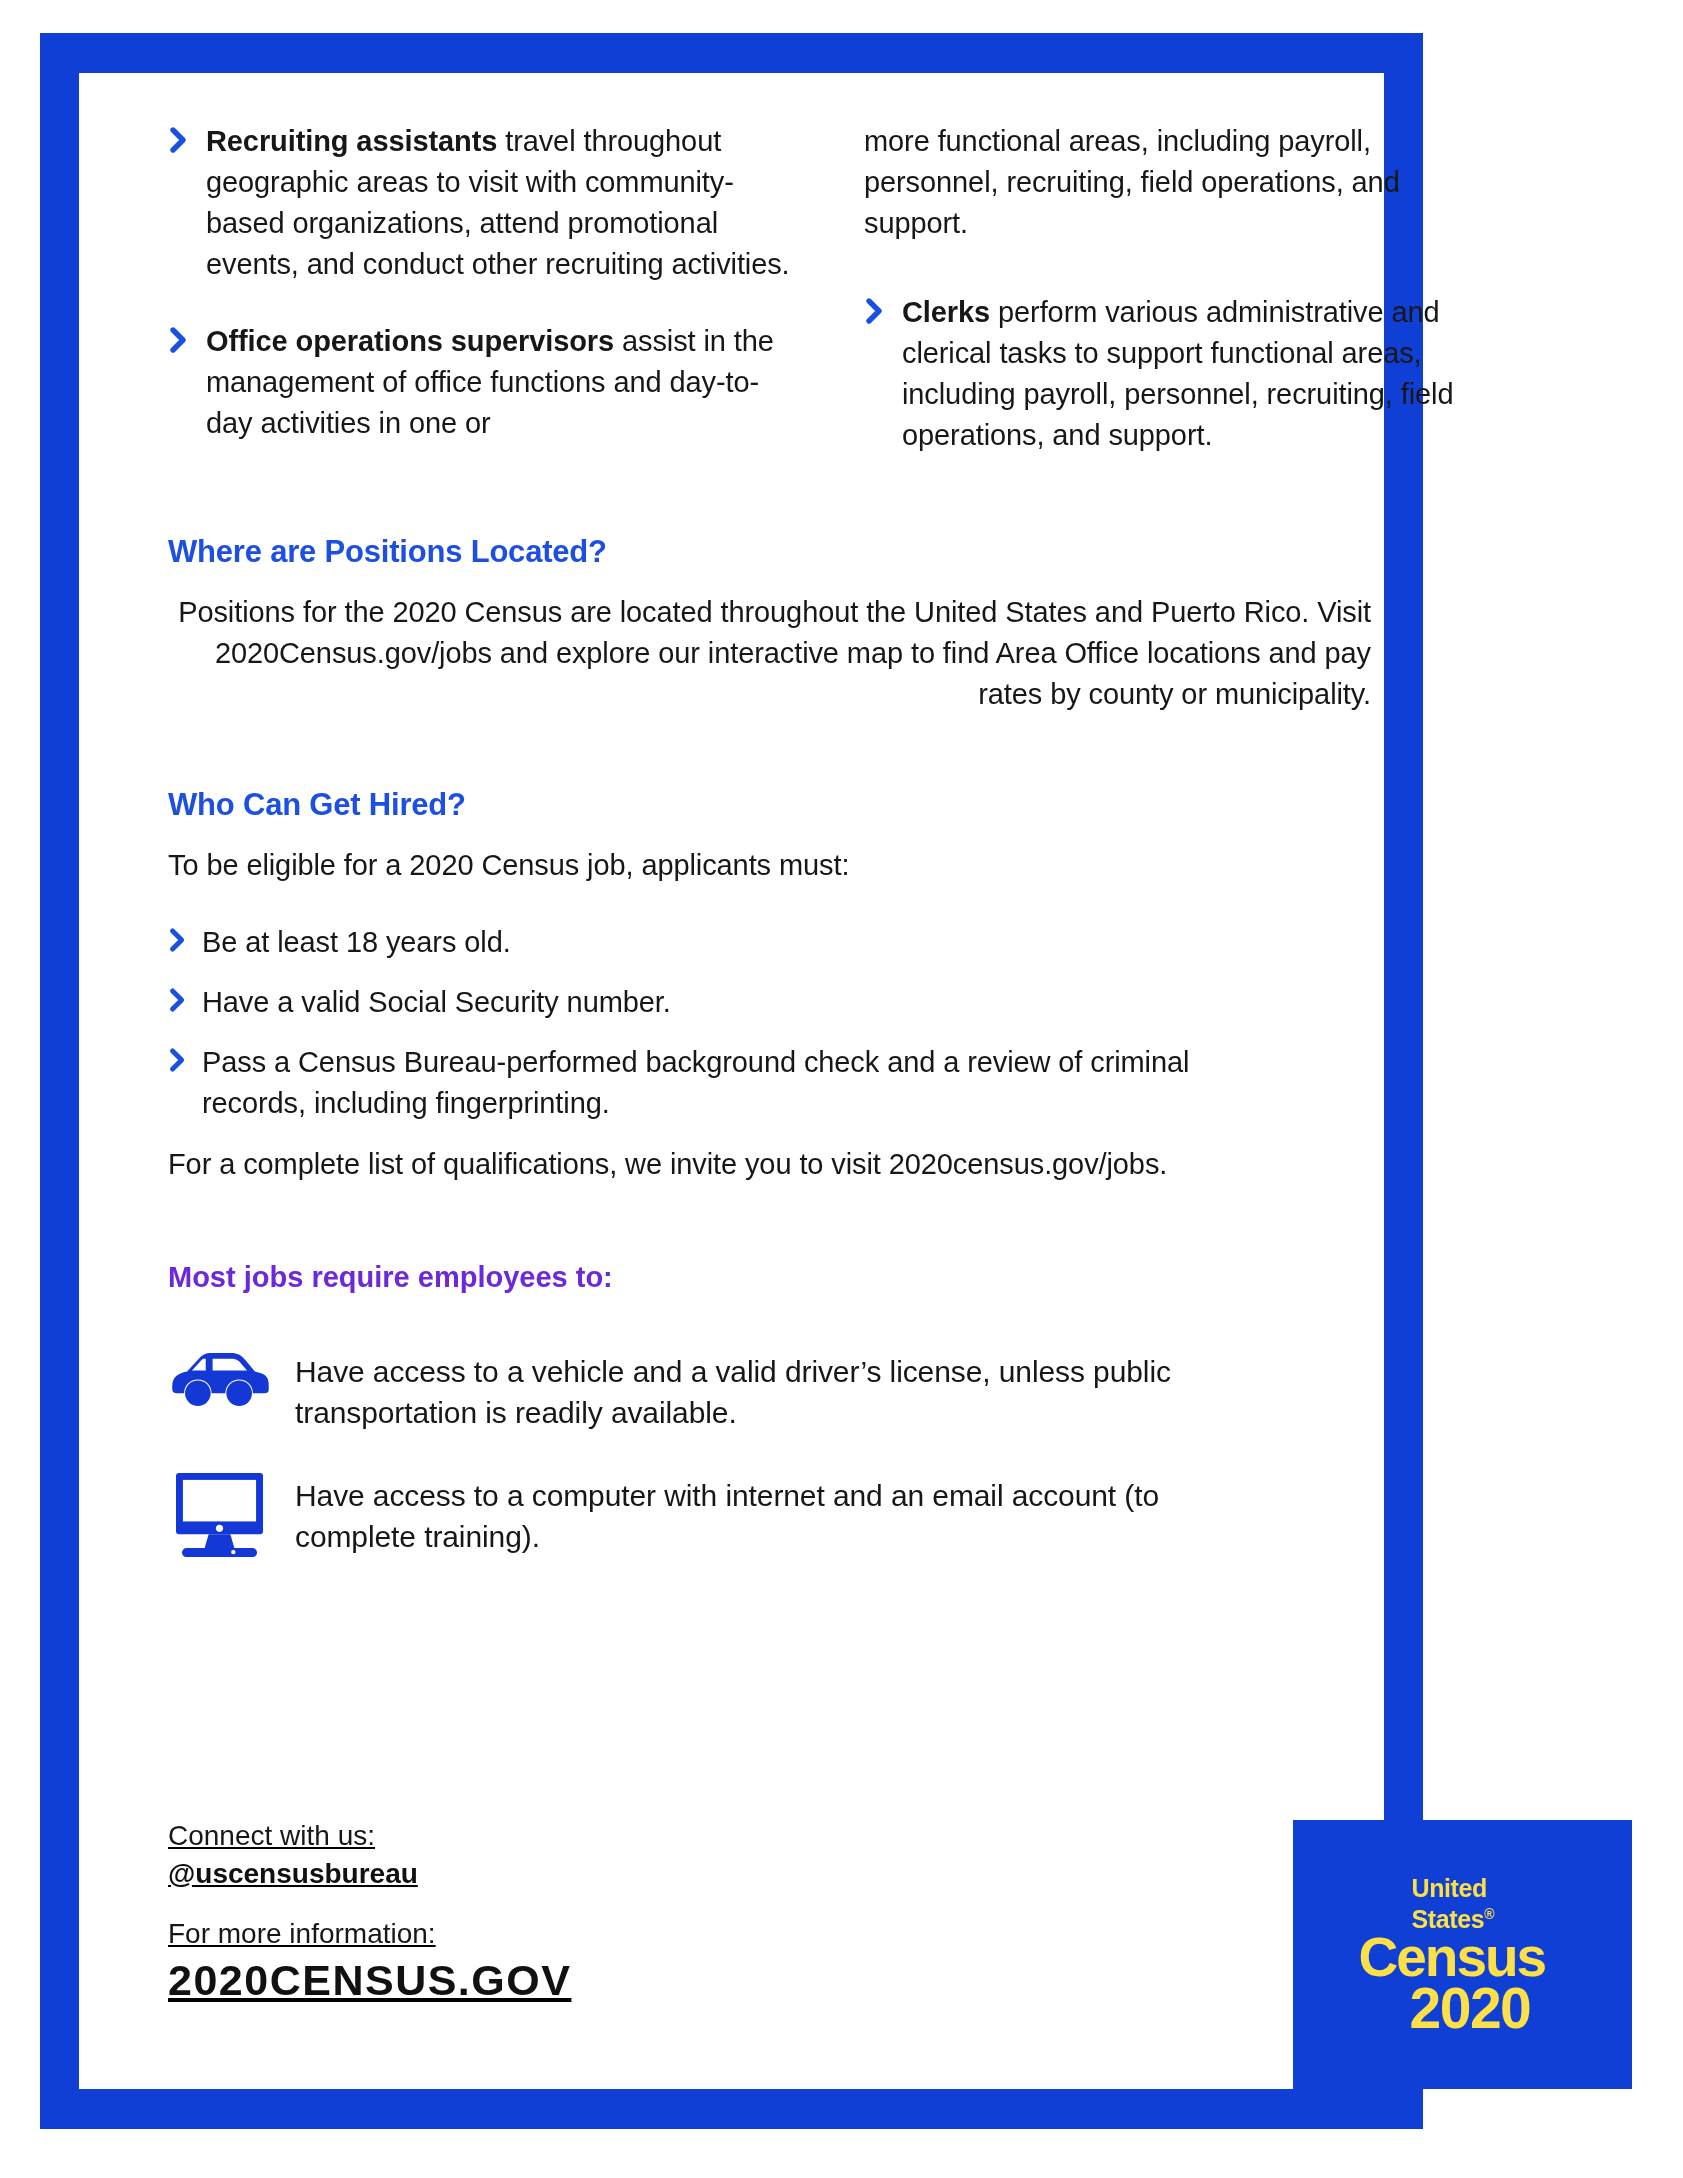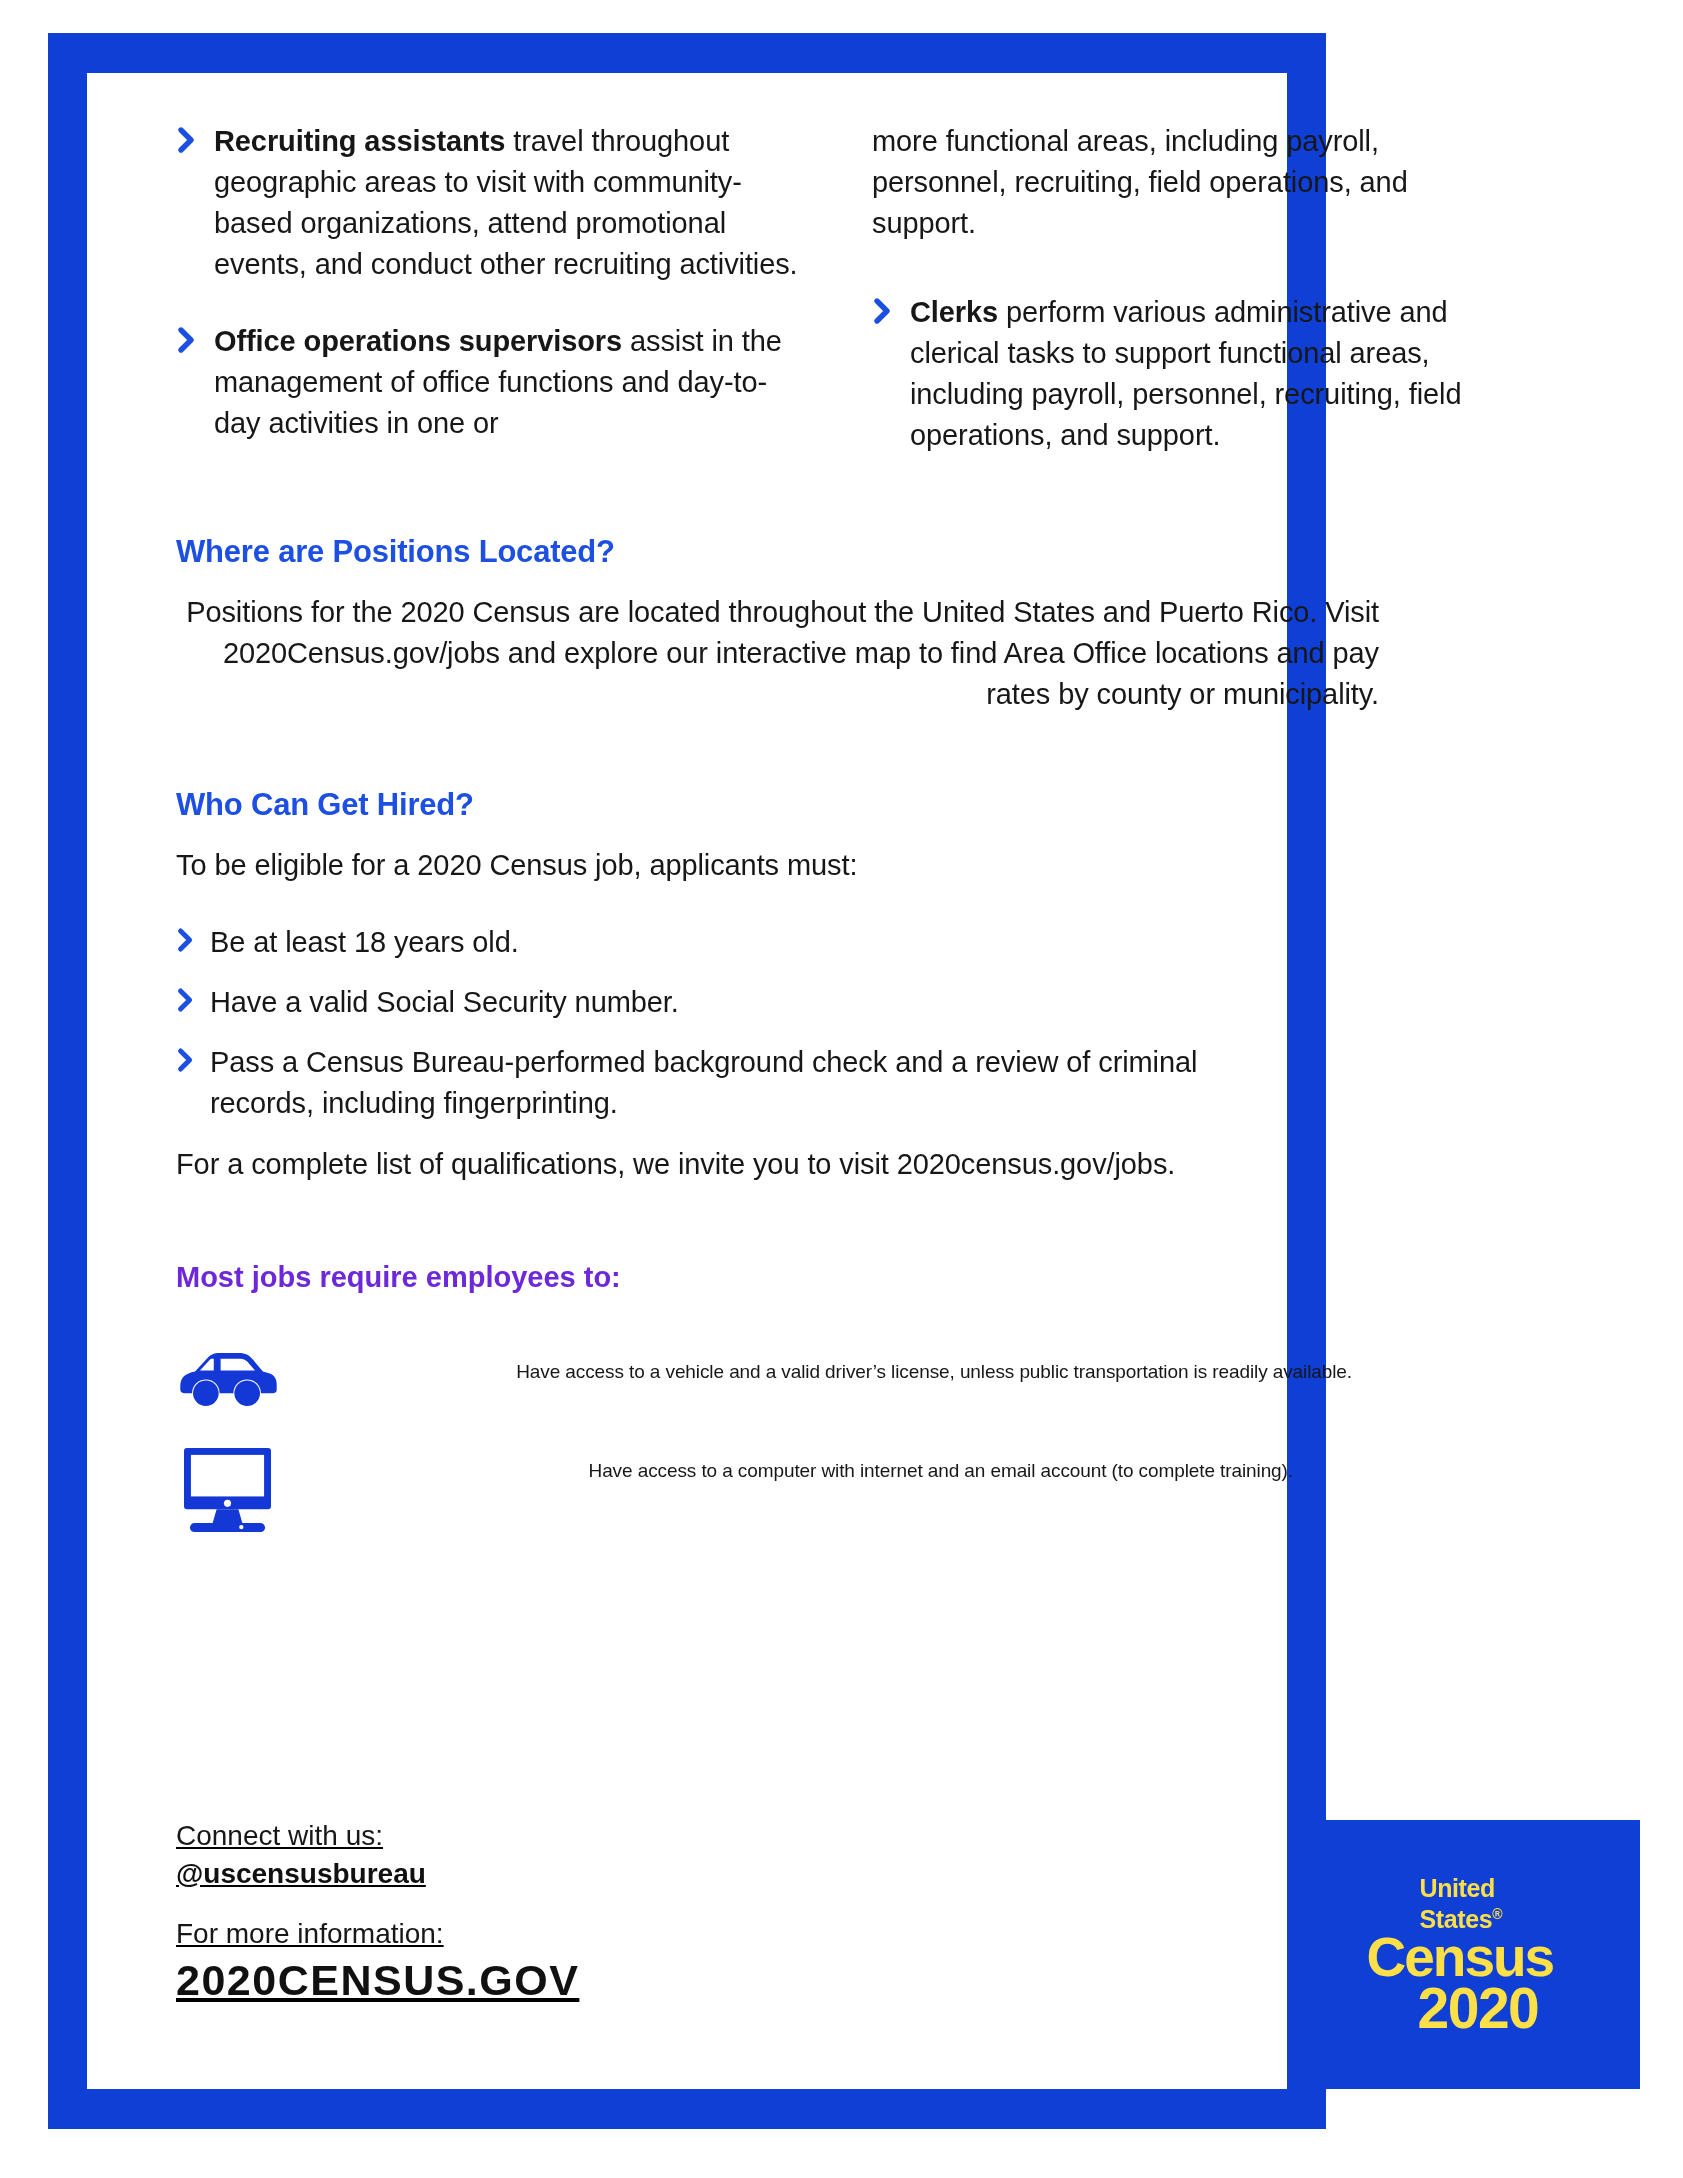--- a/index.html
+++ b/index.html
@@ -10,23 +10,23 @@
   body {
     width: 1683px;
     height: 2178px;
     font-family: "Liberation Sans", sans-serif;
     -webkit-font-smoothing: antialiased;
   }
 
   
   #page {
     position: absolute;
-    left: 48px;
+    left: 40px;
     top: 33px;
-    width: 1278px;
+    width: 1383px;
     height: 2096px;
     background: #0f3fd4;
     box-sizing: border-box;
   }
   #sheet {
     position: absolute;
     left: 39px;
     top: 40px;
     right: 39px;
     bottom: 40px;
@@ -118,26 +118,25 @@
     align-items: flex-start;
   }
   .reqicon {
     width: 127px;
     min-width: 127px;
     color: #1338d6;
     padding-top: 4px;
   }
   .reqicon svg { display: block; }
   .reqtxt {
-    font-size: 19px;
+    font-size: 30px;
     line-height: 41px;
     color: #171717;
     letter-spacing: -0.1px;
     padding-top: 8px;
-    text-align: right;
   }
 
   
   #footer {
     position: absolute;
     left: 89px;
     bottom: 85px;
     width: 1327px;
     text-decoration: underline;
   }

